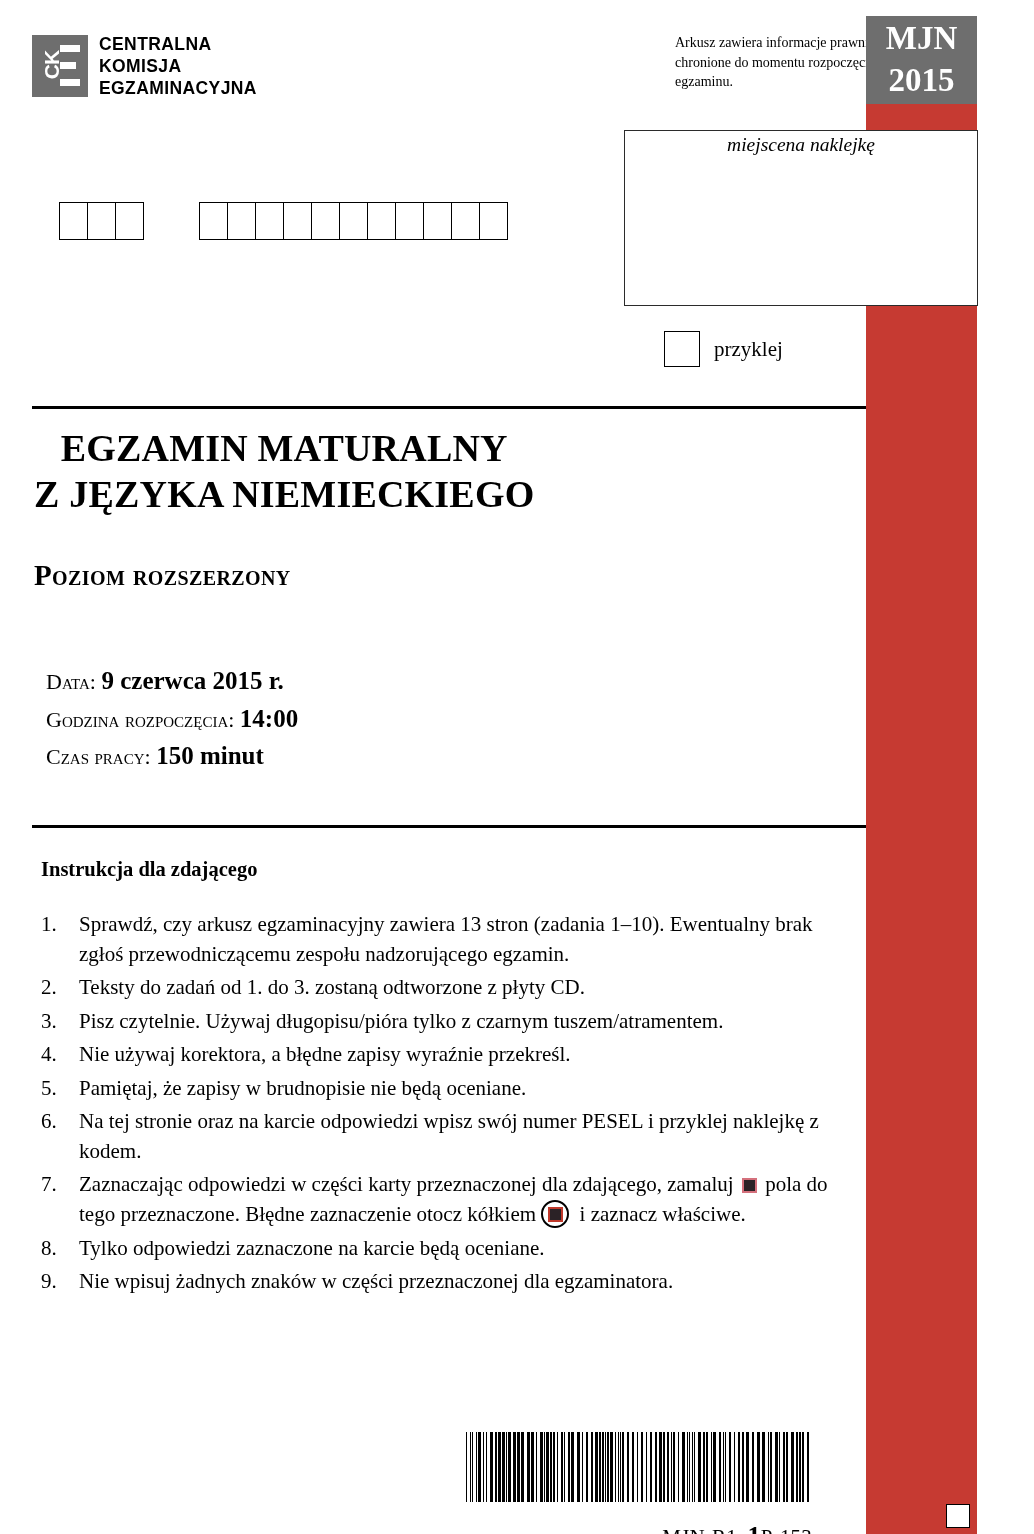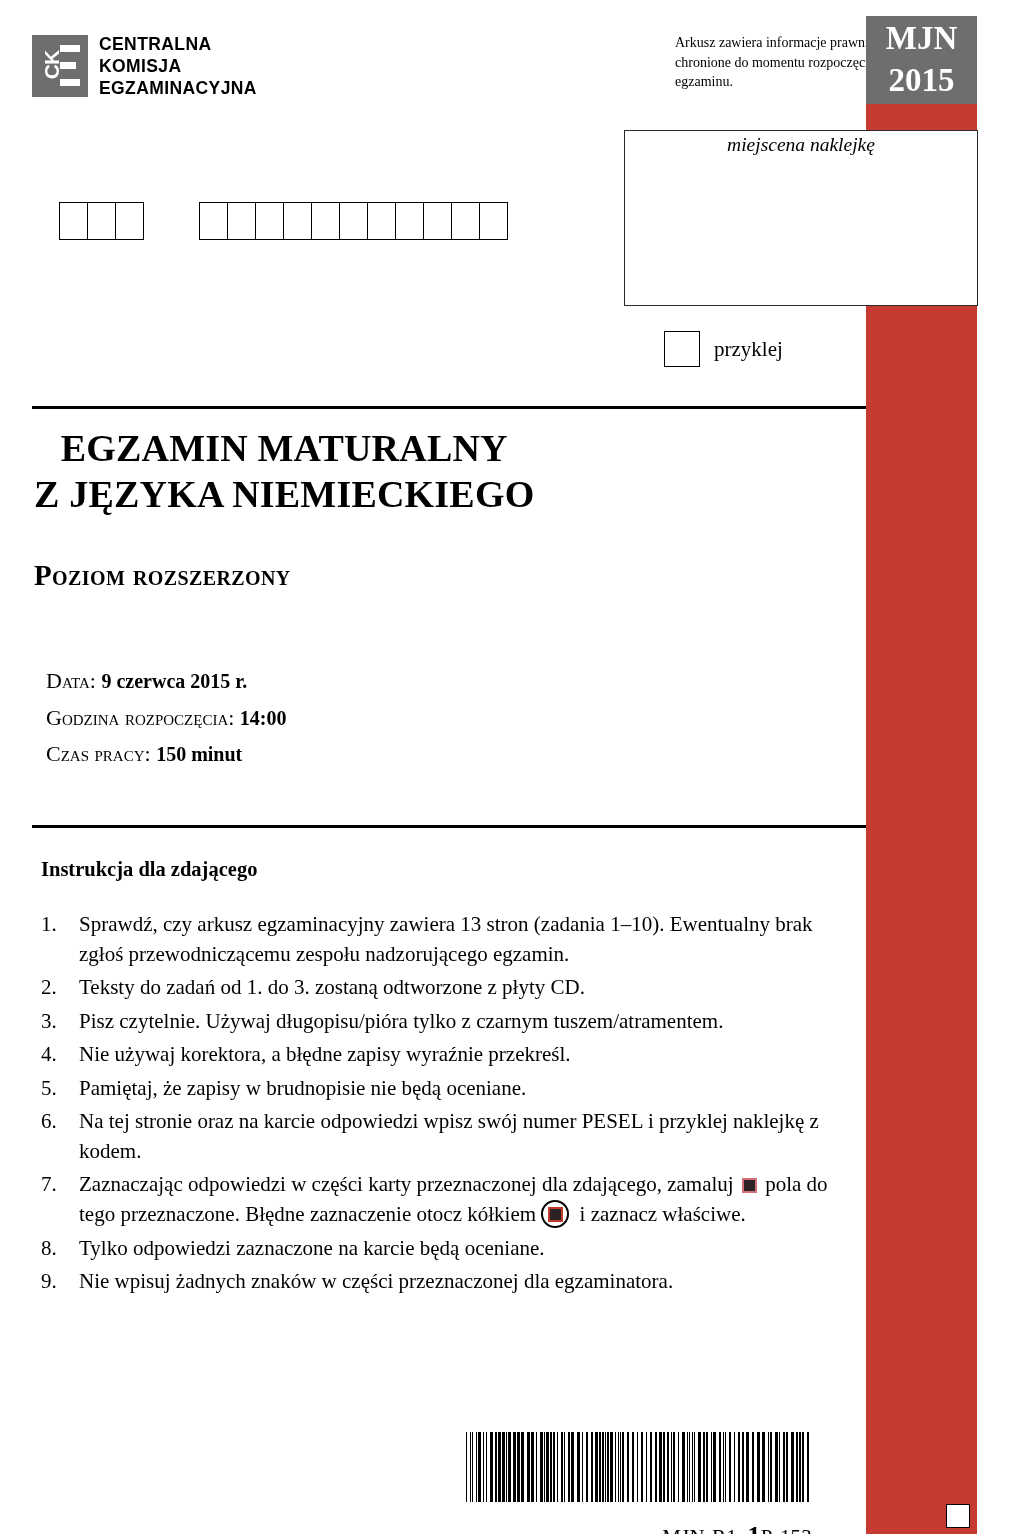--- a/index.html
+++ b/index.html
@@ -223,21 +223,21 @@
     top: 663px;
     font-size: 22px;
     line-height: 36.5px;
   }
   .meta .k {
     font-variant: small-caps;
     font-size: 22px;
   }
   .meta .v {
     font-weight: bold;
-    font-size: 20px;
+    font-size: 25px;
   }
 
   
   .instr-title {
     position: absolute;
     left: 41px;
     top: 858px;
     font-weight: bold;
     font-size: 20.5px;
   }

